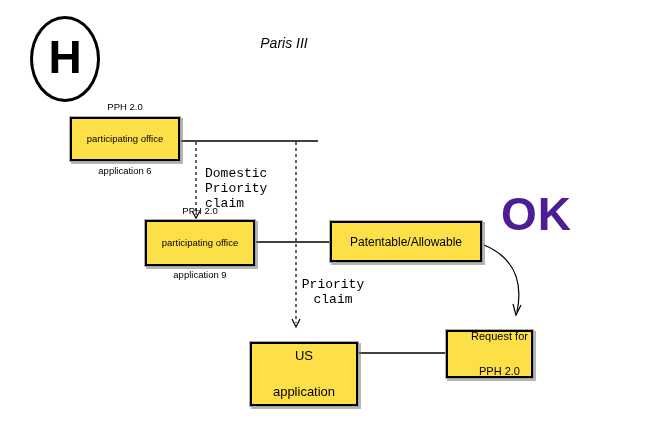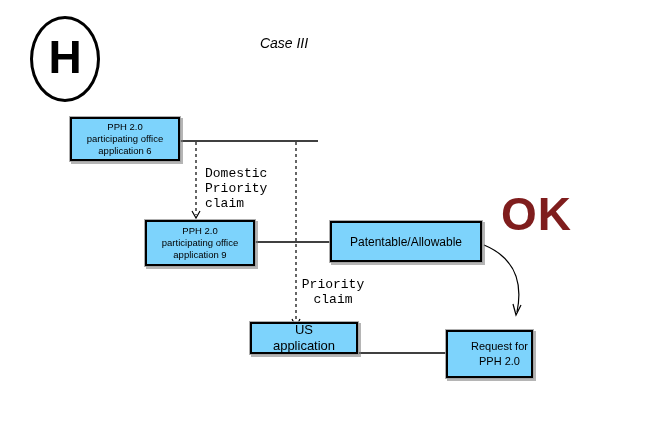--- a/index.html
+++ b/index.html
@@ -34,51 +34,52 @@
     left: 104px; top: 34px;
     width: 360px;
     text-align: center;
     line-height: 18px;
     font-size: 14px;
   }
   .title-line1 { font-style: italic; }
   
   .fbox {
     position: absolute;
-    background: #7dd3fc;
+    background: #fde047;
     border: 2px solid #000;
     box-shadow: 0 0 0 1px rgba(160,160,160,0.85), 2px 2px 0 1px rgba(120,120,120,0.55);
     display: flex;
     flex-direction: column;
     align-items: center;
     justify-content: center;
     text-align: center;
     box-sizing: border-box;
+    gap: 20px;
   }
   .box-app1 { left: 70px;  top: 117px; width: 110px; height: 44px; font-size: 9.5px; line-height: 12px; }
   .box-app2 { left: 145px; top: 220px; width: 110px; height: 46px; font-size: 9.5px; line-height: 12px; }
   .box-patentable { left: 330px; top: 221px; width: 152px; height: 41px; font-size: 12px; }
-  .box-us { left: 250px; top: 322px; width: 108px; height: 32px; font-size: 13px; line-height: 16px; }
+  .box-us { left: 250px; top: 342px; width: 108px; height: 64px; font-size: 13px; line-height: 16px; }
   .box-request { left: 446px; top: 330px; width: 87px; height: 48px; font-size: 11px; line-height: 15px; padding-left: 20px; }
   
   .label {
     position: absolute;
     font-size: 13px;
     line-height: 15px;
     white-space: pre-line;
     font-family: Liberation Mono, monospace;
   }
   .label-domestic { left: 205px; top: 166px; text-align: left; }
   .label-priority { left: 300px; top: 277px; width: 66px; text-align: center; }
   .ok-text {
     position: absolute;
     left: 501px; top: 191px;
     font-size: 46px;
     font-weight: bold;
-    color: #7f1d1d;
+    color: #4c1d95;
     letter-spacing: 1px;
     line-height: 1;
   }
   
   svg.connectors {
     position: absolute;
     left: 0; top: 0;
     width: 667px; height: 446px;
     pointer-events: none;
   }
@@ -104,21 +105,21 @@
 
     <path d="M 484 245 Q 527 263 517 312" fill="none" stroke="#000" stroke-width="1.2"></path>
     <polyline points="521,305 516,315 513,304" fill="none" stroke="#000" stroke-width="1.2"></polyline>
   </svg>
 
   <div class="logo">
     <span class="letter">H</span>
   </div>
 
   <div class="title-block">
-    <div class="title-line1">Case III</div>
+    <div class="title-line1">Paris III</div>
   </div>
 
   <div class="fbox box-app1">
     <div>PPH 2.0</div>
     <div>participating office</div>
     <div>application 6</div>
   </div>
 
   <div class="label label-domestic">Domestic
 Priority

